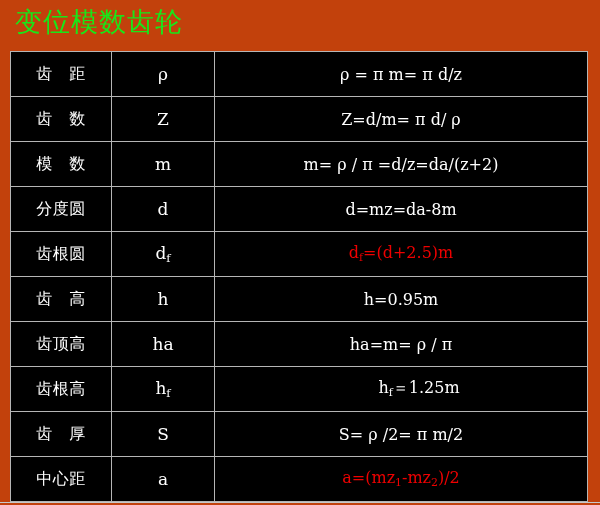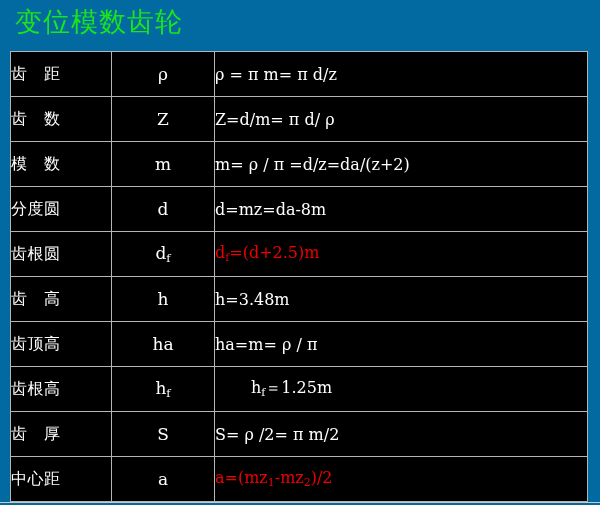--- a/index.html
+++ b/index.html
@@ -11,21 +11,21 @@
     width: 600px;
     height: 505px;
     overflow: hidden;
     font-family: "Liberation Serif", "DejaVu Serif", serif;
   }
 
   #slide {
     position: relative;
     width: 600px;
     height: 505px;
-    background: #0369a1;
+    background: #c2410c;
     box-sizing: border-box;
   }
 
   #title {
     position: absolute;
     left: 15px;
     top: 2px;
     font-family: "DejaVu Sans", "Liberation Sans", sans-serif;
     font-size: 27px;
     line-height: 40px;
@@ -50,20 +50,21 @@
     table-layout: fixed;
   }
 
   table.gear-table td {
     border: 1px solid #b5b5b5;
     background: #000000;
     color: #ffffff;
     padding: 0;
     vertical-align: middle;
     height: 41px;
+    text-align: center;
   }
 
   td.col-name {
     width: 100px;
     padding-left: 14px;
     font-family: "DejaVu Sans", "Liberation Sans", sans-serif;
     font-size: 16px;
     letter-spacing: 0.5px;
     white-space: nowrap;
   }
@@ -128,21 +129,21 @@
             <td class="col-formula" style="color: rgb(255, 255, 255);">d=mz=da-8m</td>
           </tr>
           <tr>
             <td class="col-name">齿根圆</td>
             <td class="col-sym"><span>d</span><sub>f</sub></td>
             <td class="col-formula" style="color: rgb(238, 0, 0);">d<sub>f</sub>=(d+2.5)m</td>
           </tr>
           <tr>
             <td class="col-name">齿　高</td>
             <td class="col-sym">h</td>
-            <td class="col-formula" style="color: rgb(255, 255, 255);">h=3.48m</td>
+            <td class="col-formula" style="color: rgb(255, 255, 255);">h=0.95m</td>
           </tr>
           <tr>
             <td class="col-name">齿顶高</td>
             <td class="col-sym">ha</td>
             <td class="col-formula" style="color: rgb(255, 255, 255);">ha=m= ρ / π</td>
           </tr>
           <tr>
             <td class="col-name">齿根高</td>
             <td class="col-sym"><span>h</span><sub>f</sub></td>
             <td class="col-formula" style="color: rgb(255, 255, 255); padding-left: 36px;">h<sub>f</sub>＝1.25m</td>

